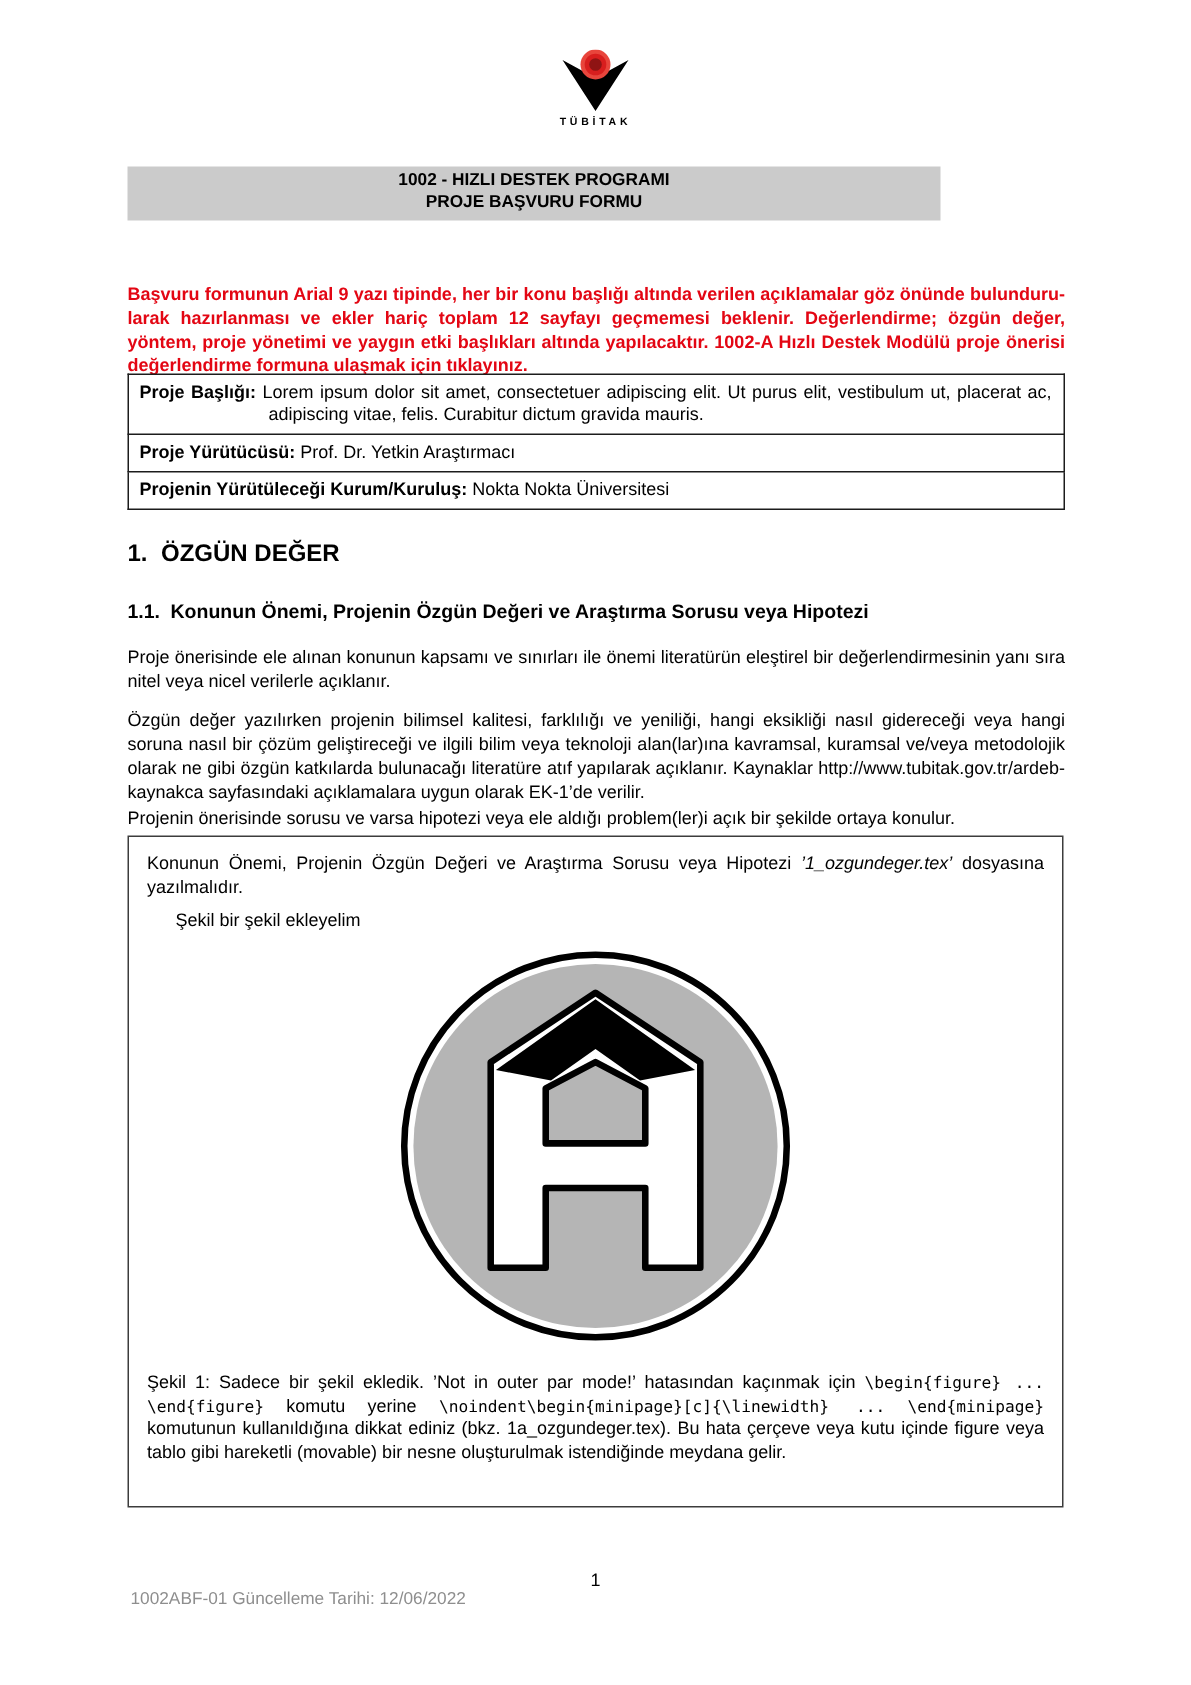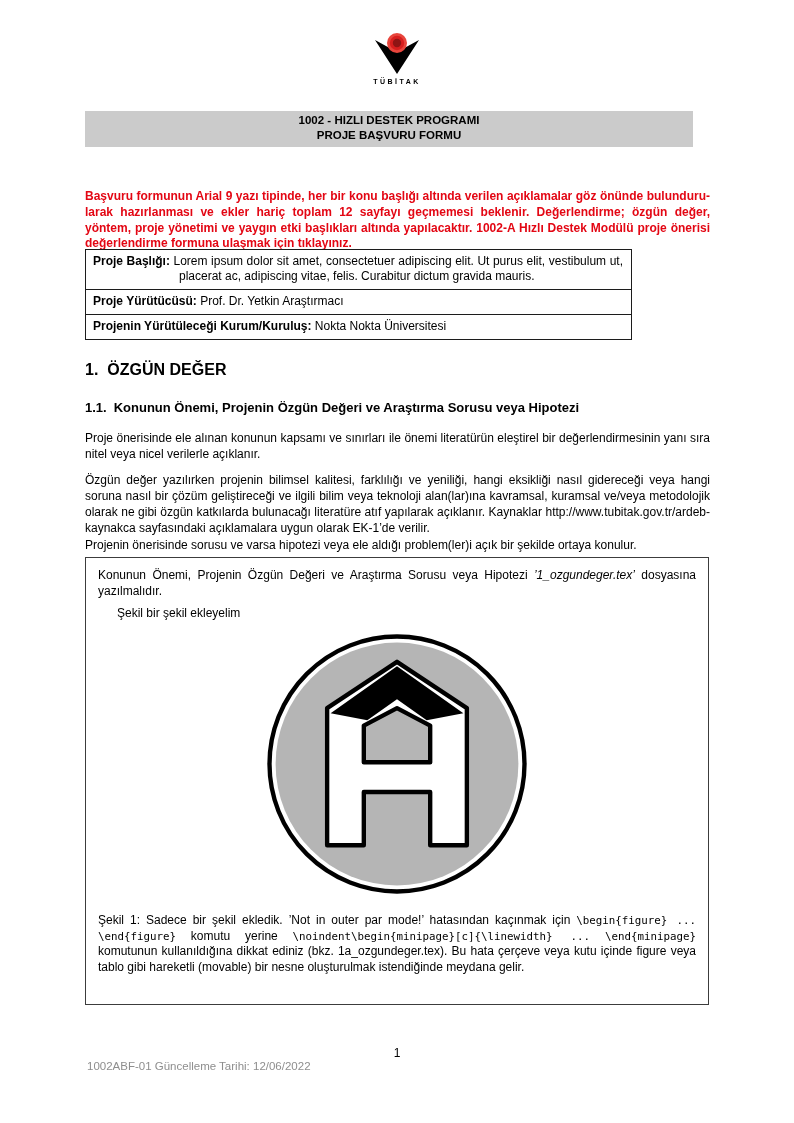--- a/index.html
+++ b/index.html
@@ -10,36 +10,36 @@
     overflow:hidden; margin:0 auto;
   }
 
   
   .logo { position:absolute; top:33px; left:0; right:0; text-align:center; }
   .logo svg { display:block; margin:0 auto; }
   .logo-text { font-size:7px; font-weight:bold; letter-spacing:2.5px; margin-top:1px; }
 
   
   .title-box {
-    position:absolute; left:85px; top:111px; width:608px;
+    position:absolute; left:85px; top:111px; width:542px;
     background:#cbcbcb; text-align:center; font-weight:bold;
     font-size:11.5px; line-height:15.3px; padding:2px 0 3px 0;
   }
 
   
   .notice {
     position:absolute; left:85px; top:177px; width:625px;
     font-weight:bold; font-size:12px; line-height:15.8px;
     text-align:justify; hyphens:manual;margin-top:12px; -webkit-hyphens:manual;
   }
   .notice .link { cursor:pointer; }
 
   
   .info-table {
-    position:absolute; left:85px; top:249px; width:547px;
+    position:absolute; left:85px; top:249px; width:625px;
     border-collapse:collapse; font-size:12px;
   }
   .info-table td {
     border:1px solid #1c1c1c; padding:4px 8px 5px 7px; line-height:15px;
     vertical-align:top;
   }
   .lbl { font-weight:bold; }
   .hang { padding-left:86px; text-indent:-86px; text-align:justify; hyphens:manual; }
 
   

